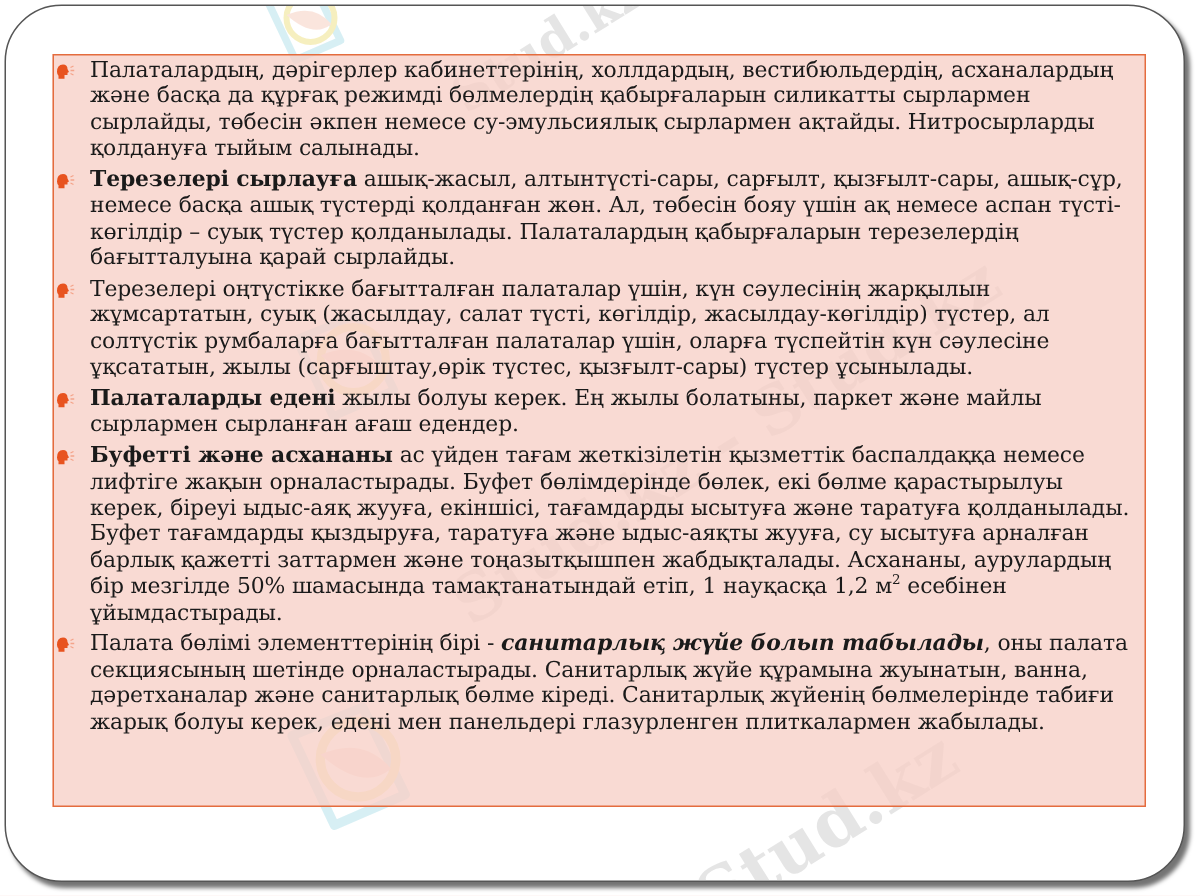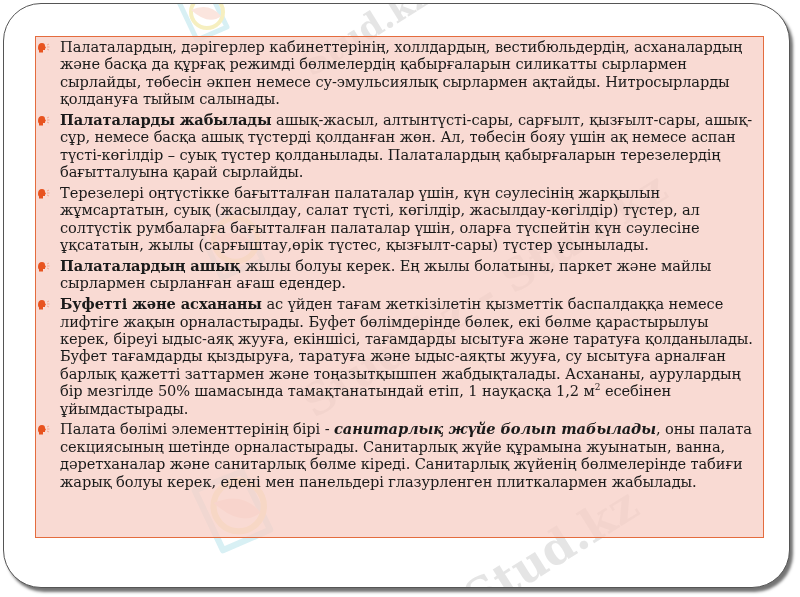--- a/index.html
+++ b/index.html
@@ -122,37 +122,37 @@
         <path d="M10 3 L12 2 M10 5 L12.5 5 M10 7 L12 8" stroke="#f4a48a" stroke-width="0.9"></path>
       </svg>
       <span>Палаталардың, дәрігерлер кабинеттерінің, холлдардың, вестибюльдердің, асханалардың және басқа да құрғақ режимді бөлмелердің қабырғаларын силикатты сырлармен сырлайды, төбесін әкпен немесе су-эмульсиялық сырлармен ақтайды. Нитросырларды қолдануға тыйым салынады.</span>
     </li>
 
     <li class="bullet">
       <svg class="bullet-icon" viewBox="0 0 13 11">
         <path d="M1 6 Q1 1 5 1 Q8 1 8 4 L9 6 L8 6.5 L8 8 L6 8 L6 10.5 L2 10.5 L2 8.5 Q1 7.5 1 6 Z" fill="#e8531f"></path>
         <path d="M10 3 L12 2 M10 5 L12.5 5 M10 7 L12 8" stroke="#f4a48a" stroke-width="0.9"></path>
       </svg>
-      <span class="bold">Палаталарды жабылады</span><span> ашық-жасыл, алтынтүсті-сары, сарғылт, қызғылт-сары, ашық-сұр, немесе басқа ашық түстерді қолданған жөн. Ал, төбесін бояу үшін ақ немесе аспан түсті-көгілдір – суық түстер қолданылады. Палаталардың қабырғаларын терезелердің бағытталуына қарай сырлайды.</span>
+      <span class="bold">Терезелері сырлауға</span><span> ашық-жасыл, алтынтүсті-сары, сарғылт, қызғылт-сары, ашық-сұр, немесе басқа ашық түстерді қолданған жөн. Ал, төбесін бояу үшін ақ немесе аспан түсті-көгілдір – суық түстер қолданылады. Палаталардың қабырғаларын терезелердің бағытталуына қарай сырлайды.</span>
     </li>
 
     <li class="bullet">
       <svg class="bullet-icon" viewBox="0 0 13 11">
         <path d="M1 6 Q1 1 5 1 Q8 1 8 4 L9 6 L8 6.5 L8 8 L6 8 L6 10.5 L2 10.5 L2 8.5 Q1 7.5 1 6 Z" fill="#e8531f"></path>
         <path d="M10 3 L12 2 M10 5 L12.5 5 M10 7 L12 8" stroke="#f4a48a" stroke-width="0.9"></path>
       </svg>
       <span>Терезелері оңтүстікке бағытталған палаталар үшін, күн сәулесінің жарқылын жұмсартатын, суық (жасылдау, салат түсті, көгілдір, жасылдау-көгілдір) түстер, ал солтүстік румбаларға бағытталған палаталар үшін, оларға түспейтін күн сәулесіне ұқсататын, жылы (сарғыштау,өрік түстес, қызғылт-сары) түстер ұсынылады.</span>
     </li>
 
     <li class="bullet">
       <svg class="bullet-icon" viewBox="0 0 13 11">
         <path d="M1 6 Q1 1 5 1 Q8 1 8 4 L9 6 L8 6.5 L8 8 L6 8 L6 10.5 L2 10.5 L2 8.5 Q1 7.5 1 6 Z" fill="#e8531f"></path>
         <path d="M10 3 L12 2 M10 5 L12.5 5 M10 7 L12 8" stroke="#f4a48a" stroke-width="0.9"></path>
       </svg>
-      <span class="bold">Палаталардың ашық</span><span> жылы болуы керек. Ең жылы болатыны, паркет және майлы сырлармен сырланған ағаш едендер.</span>
+      <span class="bold">Палаталарды едені</span><span> жылы болуы керек. Ең жылы болатыны, паркет және майлы сырлармен сырланған ағаш едендер.</span>
     </li>
 
     <li class="bullet">
       <svg class="bullet-icon" viewBox="0 0 13 11">
         <path d="M1 6 Q1 1 5 1 Q8 1 8 4 L9 6 L8 6.5 L8 8 L6 8 L6 10.5 L2 10.5 L2 8.5 Q1 7.5 1 6 Z" fill="#e8531f"></path>
         <path d="M10 3 L12 2 M10 5 L12.5 5 M10 7 L12 8" stroke="#f4a48a" stroke-width="0.9"></path>
       </svg>
       <span class="bold">Буфетті және асхананы</span><span> ас үйден тағам жеткізілетін қызметтік баспалдаққа немесе лифтіге жақын орналастырады. Буфет бөлімдерінде бөлек, екі бөлме қарастырылуы керек, біреуі ыдыс-аяқ жууға, екіншісі, тағамдарды ысытуға және таратуға қолданылады. Буфет тағамдарды қыздыруға, таратуға және ыдыс-аяқты жууға, су ысытуға арналған барлық қажетті заттармен және тоңазытқышпен жабдықталады. Асхананы, аурулардың бір мезгілде 50% шамасында тамақтанатындай етіп, 1 науқасқа 1,2 м</span><sup>2</sup><span> есебінен ұйымдастырады.</span>
     </li>
 

